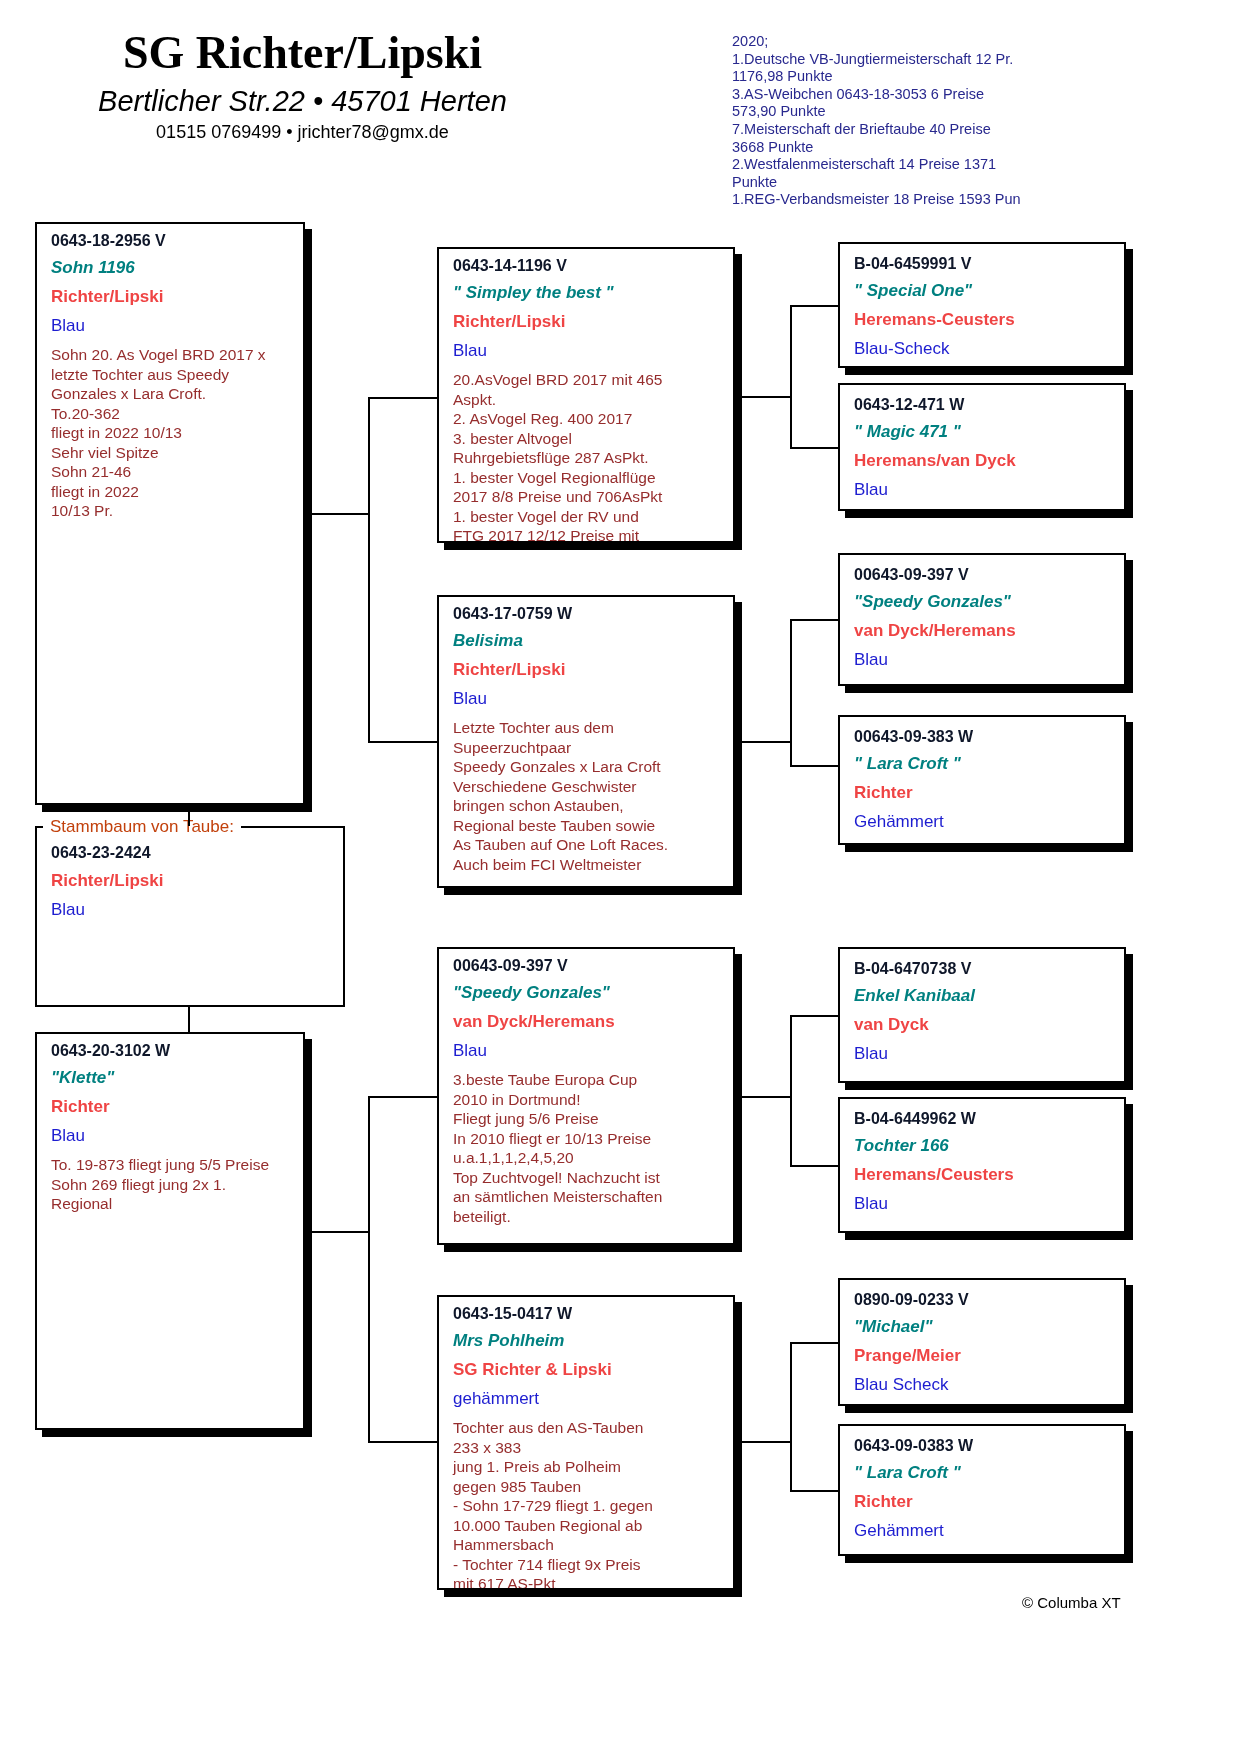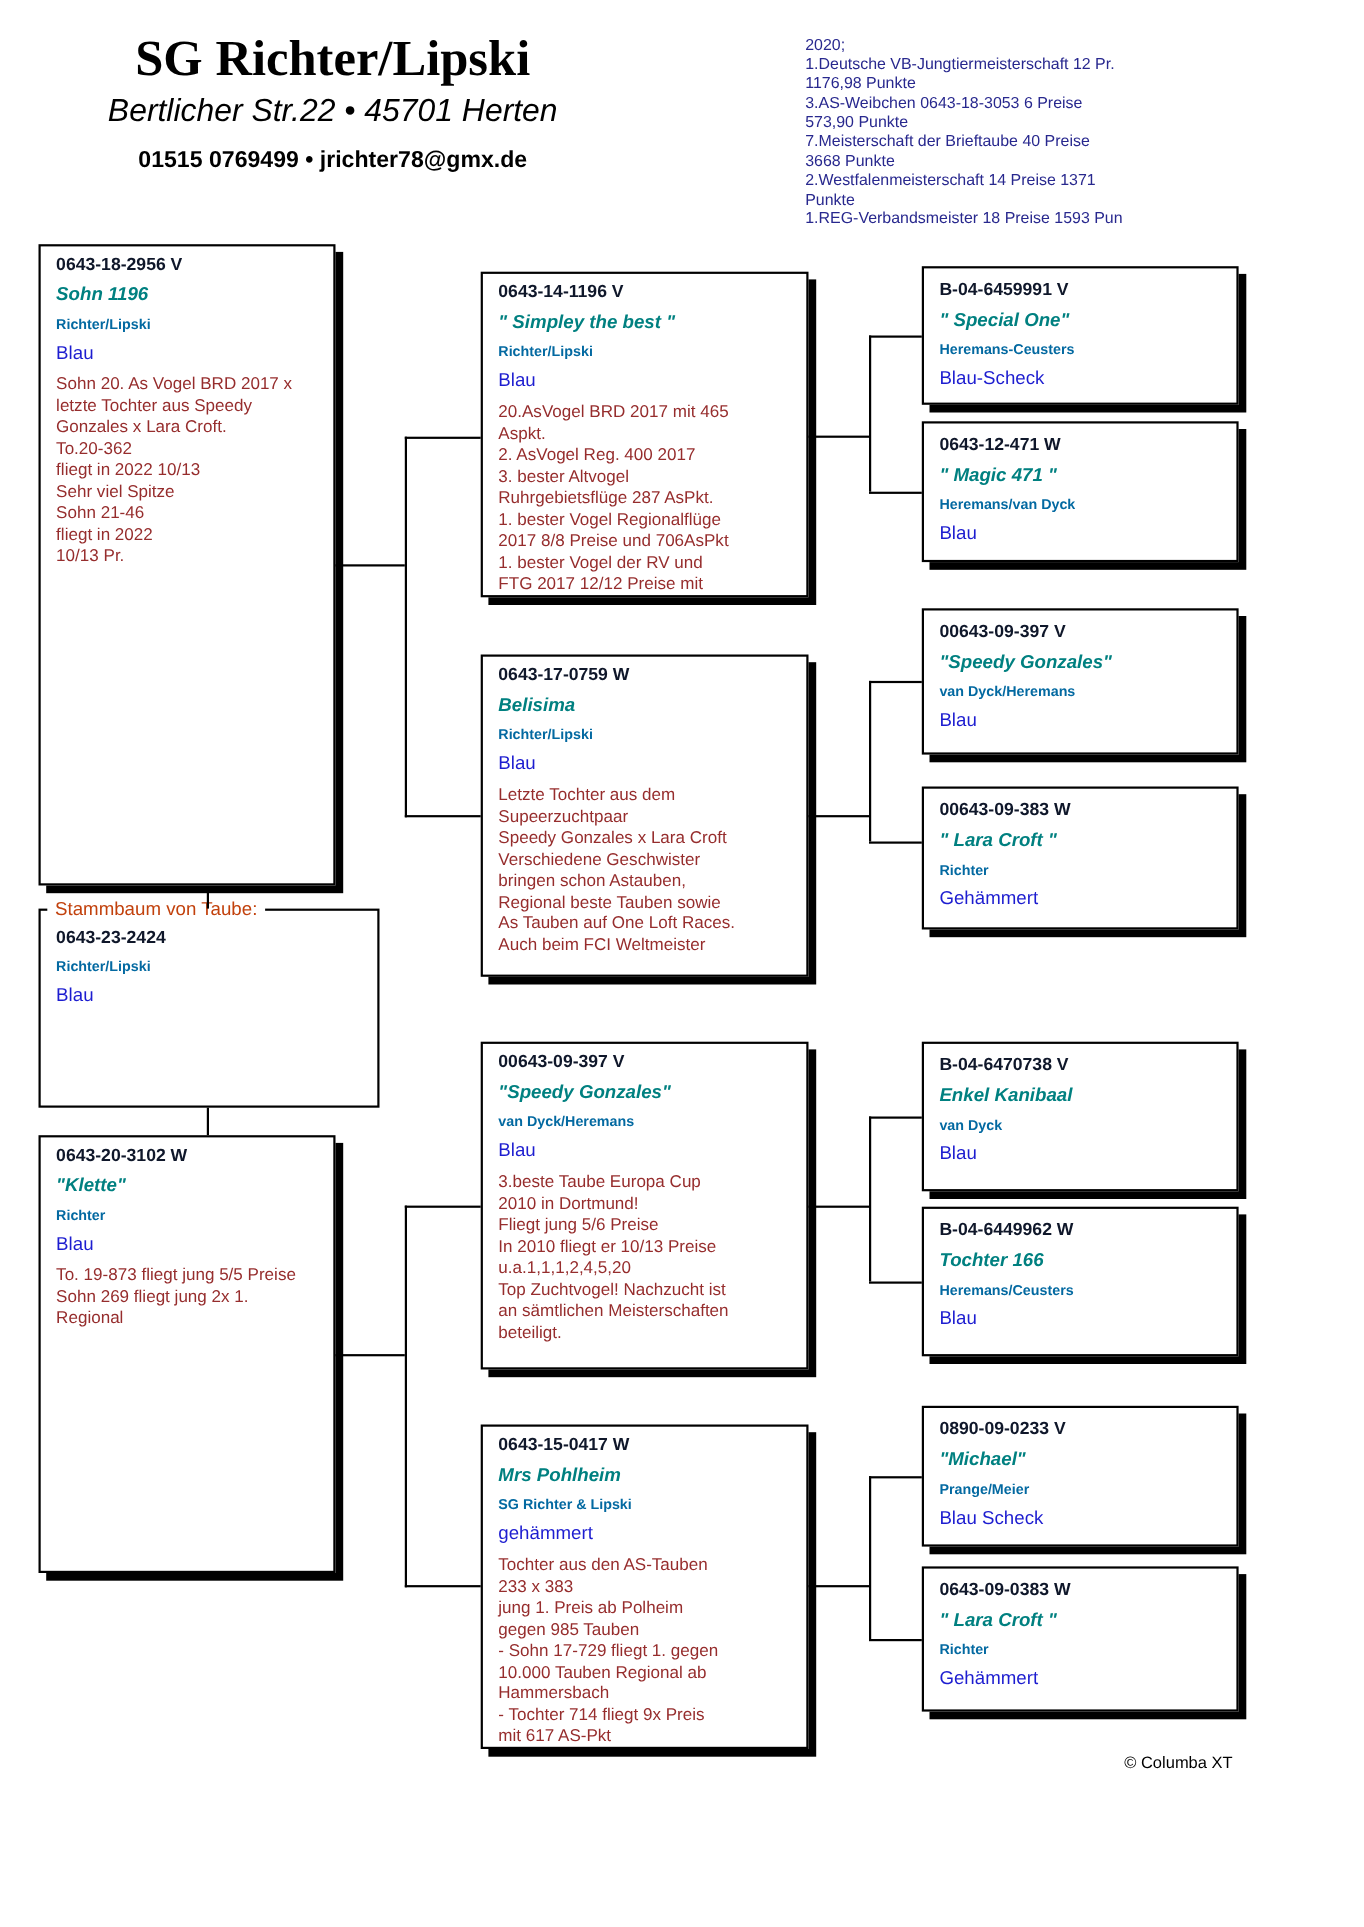--- a/index.html
+++ b/index.html
@@ -3,32 +3,32 @@
 <meta charset="utf-8">
 <style>
   html,body{margin:0;padding:0;background:#fff;}
   .page{position:relative;width:1240px;height:1713px;background:#fff;
         font-family:"Liberation Sans",sans-serif;overflow:hidden;}
 
   
   .hdr{position:absolute;left:55px;top:28px;width:495px;text-align:center;color:#000;}
   .hdr .title{font-family:"Liberation Serif",serif;font-weight:bold;font-size:46px;line-height:1.1;}
   .hdr .addr{font-style:italic;font-size:29px;margin-top:6px;}
-  .hdr .contact{font-weight:bold;font-size:21px;margin-top:16px;}
+  .hdr .contact{font-weight:normal;font-size:18px;margin-top:4px;}
 
   
   .ach{position:absolute;left:732px;top:33px;width:312px;color:#28288e;
        font-size:14.5px;line-height:17.6px;white-space:pre-line;}
 
   
   .pbox{position:absolute;background:#fff;border:2px solid #000;box-shadow:7px 7px 0 #000;
         padding:6px 8px 4px 14px;box-sizing:border-box;overflow:hidden;}
   .ring{font-size:16px;font-weight:bold;color:#0f172a;margin:2px 0 4px 0;white-space:nowrap;}
   .bname{font-size:17px;font-weight:bold;font-style:italic;color:#008080;margin:8px 0;white-space:nowrap;}
-  .strain{font-size:13px;font-weight:bold;color:#0369a1;margin:9px 0;white-space:nowrap;}
+  .strain{font-size:17px;font-weight:bold;color:#ef4444;margin:9px 0;white-space:nowrap;}
   .bcolor{font-size:17px;color:#1d1dd0;margin:9px 0;white-space:nowrap;}
   .desc{font-size:15.5px;color:#962d2d;line-height:19.5px;white-space:pre-line;margin-top:6px;}
 
   .pbox.small{padding-top:9px;}
 
   
   .pbox.subject{box-shadow:none;overflow:visible;padding-top:14px;}
   .legend{position:absolute;top:-11px;left:6px;background:#fff;padding:0 7px;
           font-size:17px;color:#c2410c;white-space:nowrap;}
 

